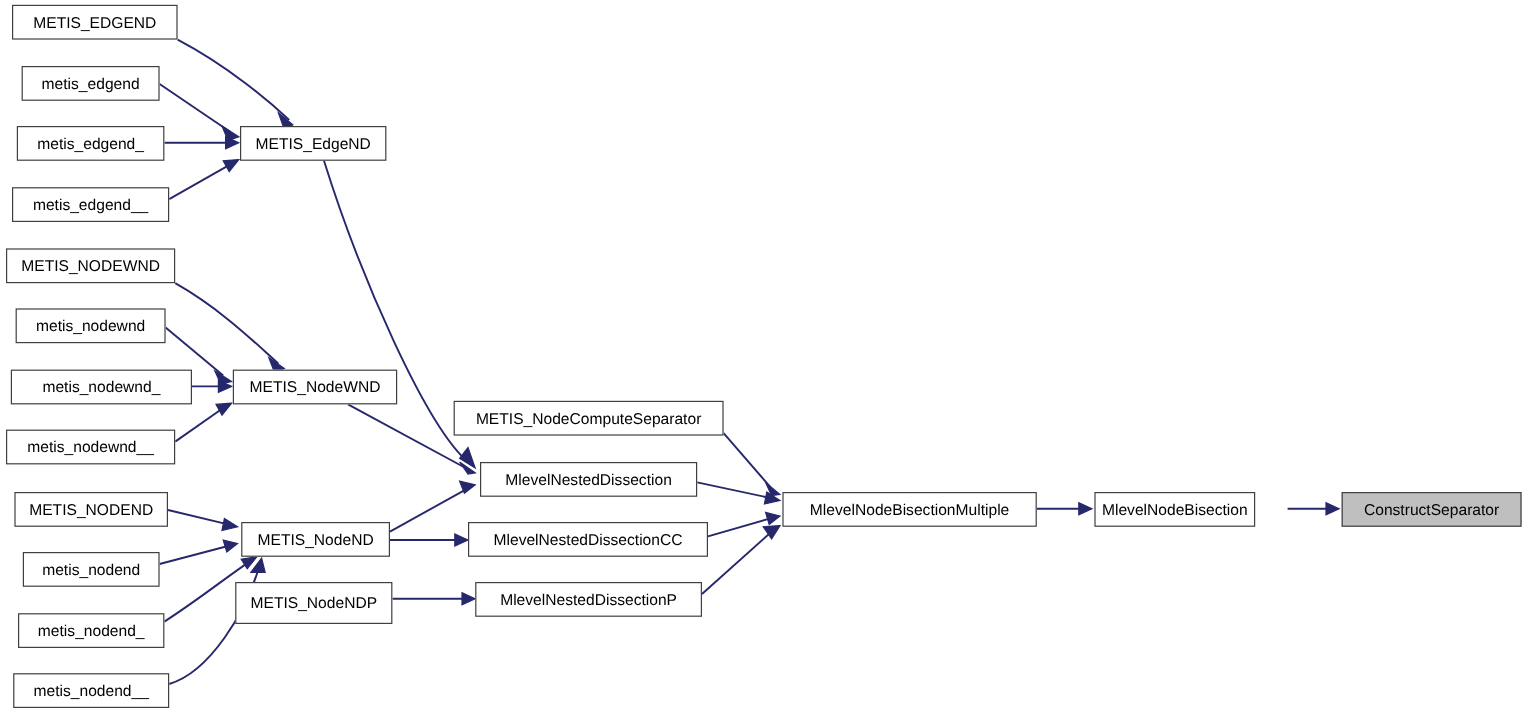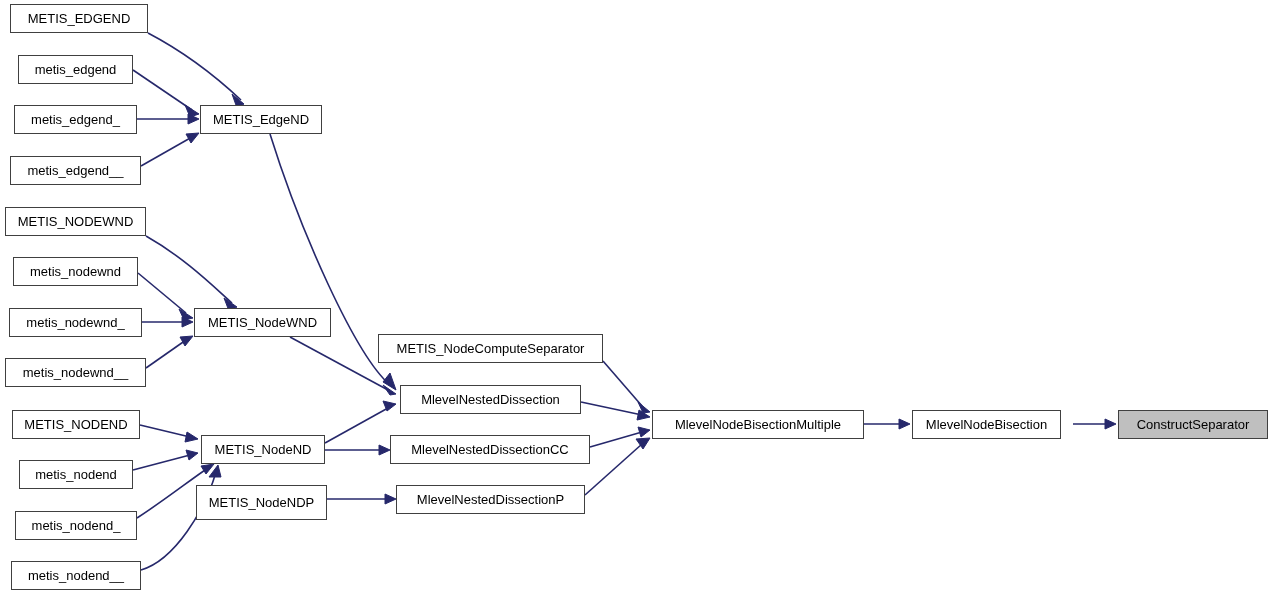--- a/index.html
+++ b/index.html
@@ -156,21 +156,21 @@
     </div>
     <div class="node" style="left: 200px; top: 105px; width: 122px; height: 29px; border-color: rgb(64, 64, 64); background: rgb(255, 255, 255);">
       <span>METIS_EdgeND</span>
     </div>
     <div class="node" style="left: 5px; top: 207px; width: 141px; height: 29px; border-color: rgb(64, 64, 64); background: rgb(255, 255, 255);">
       <span>METIS_NODEWND</span>
     </div>
     <div class="node" style="left: 13px; top: 257px; width: 125px; height: 29px; border-color: rgb(64, 64, 64); background: rgb(255, 255, 255);">
       <span>metis_nodewnd</span>
     </div>
-    <div class="node" style="left: 9px; top: 308px; width: 133px; height: 29px; border-color: rgb(64, 64, 64); background: rgb(255, 255, 255);">
+    <div class="node" style="left: 9px; top: 308px; width: 151px; height: 29px; border-color: rgb(64, 64, 64); background: rgb(255, 255, 255);">
       <span>metis_nodewnd_</span>
     </div>
     <div class="node" style="left: 5px; top: 358px; width: 141px; height: 29px; border-color: rgb(64, 64, 64); background: rgb(255, 255, 255);">
       <span>metis_nodewnd__</span>
     </div>
     <div class="node" style="left: 194px; top: 308px; width: 137px; height: 29px; border-color: rgb(64, 64, 64); background: rgb(255, 255, 255);">
       <span>METIS_NodeWND</span>
     </div>
     <div class="node" style="left: 12px; top: 410px; width: 128px; height: 29px; border-color: rgb(64, 64, 64); background: rgb(255, 255, 255);">
       <span>METIS_NODEND</span>
@@ -198,19 +198,19 @@
     </div>
     <div class="node" style="left: 390px; top: 435px; width: 200px; height: 29px; border-color: rgb(64, 64, 64); background: rgb(255, 255, 255);">
       <span>MlevelNestedDissectionCC</span>
     </div>
     <div class="node" style="left: 396px; top: 485px; width: 189px; height: 29px; border-color: rgb(64, 64, 64); background: rgb(255, 255, 255);">
       <span>MlevelNestedDissectionP</span>
     </div>
     <div class="node" style="left: 652px; top: 410px; width: 212px; height: 29px; border-color: rgb(64, 64, 64); background: rgb(255, 255, 255);">
       <span>MlevelNodeBisectionMultiple</span>
     </div>
-    <div class="node" style="left: 912px; top: 410px; width: 149px; height: 29px; border-color: rgb(64, 64, 64); background: rgb(255, 255, 255);">
+    <div class="node" style="left: 912px; top: 410px; width: 134px; height: 29px; border-color: rgb(64, 64, 64); background: rgb(255, 255, 255);">
       <span>MlevelNodeBisection</span>
     </div>
     <div class="node highlight" style="left: 1118px; top: 410px; width: 150px; height: 29px; border-color: rgb(64, 64, 64); background: rgb(191, 191, 191);">
       <span>ConstructSeparator</span>
     </div>
   </div>
 
 </body></html>

